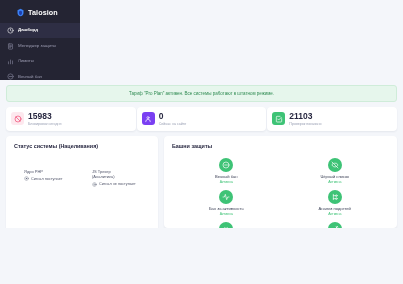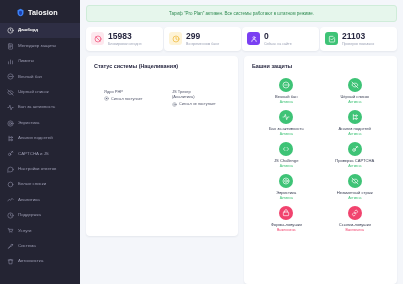--- a/index.html
+++ b/index.html
@@ -2,21 +2,21 @@
 <html><head>
 <meta charset="utf-8">
 <style>
   * { box-sizing: border-box; margin: 0; padding: 0; }
   html, body {
     width: 403px; height: 284px;
     font-family: "Liberation Sans", sans-serif;
     background: #f4f6fa;
     overflow: hidden;
   }
-  .app { display: flex; width: 403px; height: 228px; }
+  .app { display: flex; width: 403px; height: 228px; flex-direction: column; }
 
   
   .sidebar {
     width: 80px; height: 284px;
     background: #242433;
     flex: 0 0 80px;
     display: flex; flex-direction: column;
     padding-top: 5px;
     overflow: hidden;
   }
@@ -284,32 +284,20 @@
         <div class="stat-card">
           <span class="stat-icon" style="background:#fde8ee">
             <svg width="8" height="8" viewBox="0 0 24 24">
               <circle cx="12" cy="12" r="9" fill="none" stroke="#f1436e" stroke-width="2" stroke-linecap="round" stroke-linejoin="round"></circle>
               <path d="M6 6l12 12" fill="none" stroke="#f1436e" stroke-width="2" stroke-linecap="round" stroke-linejoin="round"></path>
             </svg>
           </span>
           <span class="stat-body">
             <div class="stat-value">15983</div>
             <div class="stat-label">Блокировок сегодня</div>
-          </span>
-        </div>
-        <div class="stat-card">
-          <span class="stat-icon" style="background:#fdf3d7">
-            <svg width="8" height="8" viewBox="0 0 24 24">
-              <circle cx="12" cy="12" r="9" fill="none" stroke="#f0b429" stroke-width="2" stroke-linecap="round" stroke-linejoin="round"></circle>
-              <path d="M12 7v5l3.5 2" fill="none" stroke="#f0b429" stroke-width="2" stroke-linecap="round" stroke-linejoin="round"></path>
-            </svg>
-          </span>
-          <span class="stat-body">
-            <div class="stat-value">299</div>
-            <div class="stat-label">Во временном бане</div>
           </span>
         </div>
         <div class="stat-card">
           <span class="stat-icon" style="background:#7a3ff2">
             <svg width="8" height="8" viewBox="0 0 24 24">
               <circle cx="12" cy="8" r="3.2" fill="none" stroke="#ffffff" stroke-width="2" stroke-linecap="round" stroke-linejoin="round"></circle>
               <path d="M5 20a7 7 0 0114 0" fill="none" stroke="#ffffff" stroke-width="2" stroke-linecap="round" stroke-linejoin="round"></path>
             </svg>
           </span>
           <span class="stat-body">

